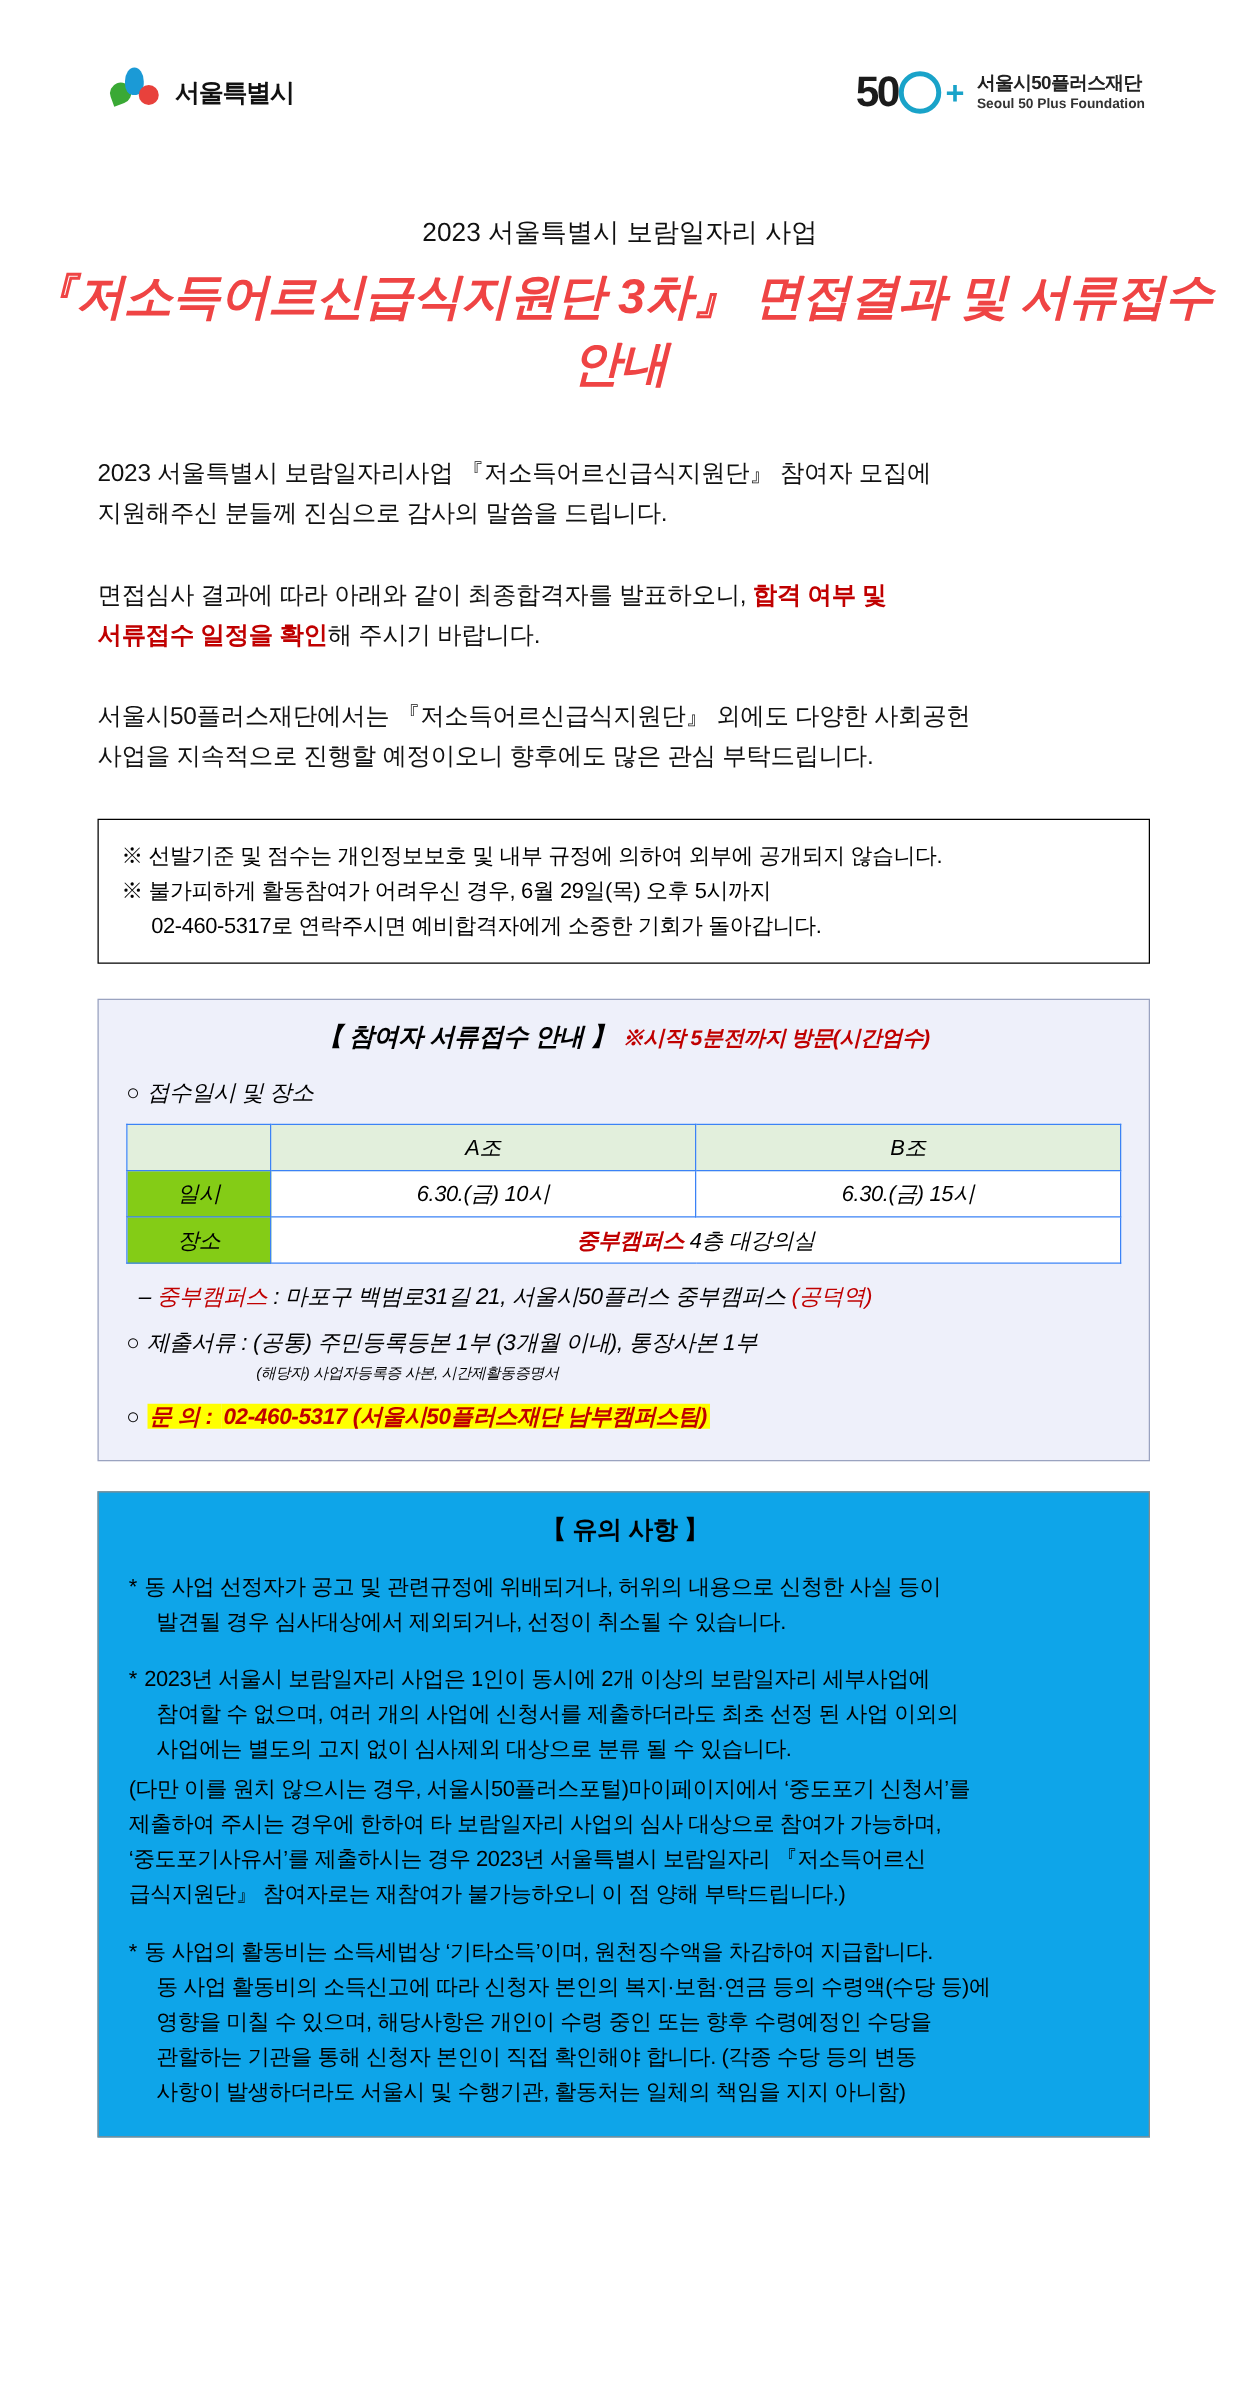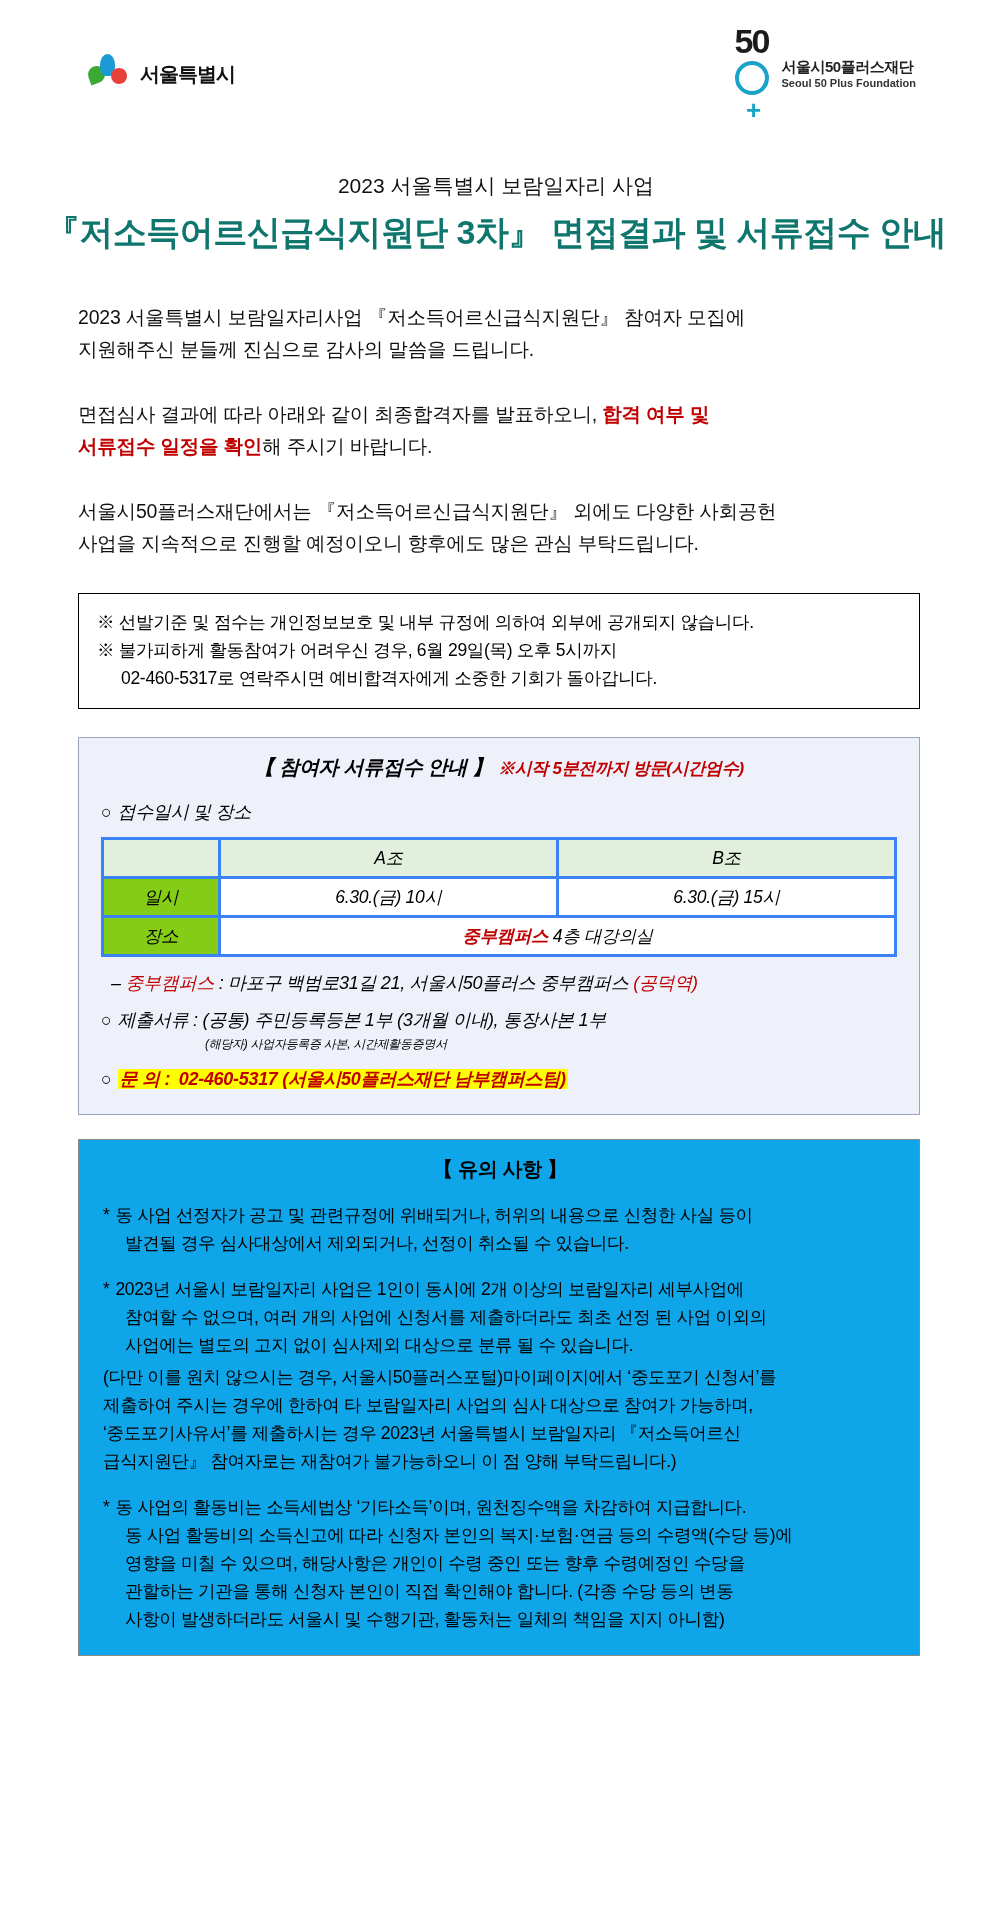--- a/index.html
+++ b/index.html
@@ -75,21 +75,20 @@
     align-items: center;
     gap: 12px;
   }
   .logo-50plus .fifty {
     font-size: 34px;
     font-weight: bold;
     color: #1b1b1b;
     letter-spacing: -2px;
     display: flex;
     align-items: center;
-    flex-direction: column;
   }
   .logo-50plus .ring {
     display: inline-block;
     width: 26px;
     height: 26px;
     border: 4px solid #19a3c9;
     border-radius: 50%;
     margin: 0 1px;
   }
   .logo-50plus .plus {
@@ -117,25 +116,26 @@
   .title-block {
     text-align: center;
     margin-top: 62px;
   }
   .title-sub {
     font-size: 21px;
     letter-spacing: 0px;
     color: #111;
   }
   .title-main {
-    font-size: 34px;
+    font-size: 39px;
     font-weight: bold;
     margin-top: 10px;
     letter-spacing: -0.5px;
-    color: #0f766e;
+    color: #ef4444;
+    font-style: italic;
   }
 
   
   .body-wrap {
     padding: 0 72px 0 78px;
     box-sizing: border-box;
   }
   .para {
     font-size: 19.5px;
     line-height: 1.62;
@@ -196,21 +196,21 @@
   .bullet .circ { margin-right: 6px; }
 
   table.recv {
     width: 100%;
     border-collapse: collapse;
     margin-top: 10px;
     background: #ffffff;
     table-layout: fixed;
   }
   table.recv td, table.recv th {
-    border: 3px solid #3b82f6;
+    border: 1px solid #3b82f6;
     height: 34px;
     font-size: 17.5px;
     text-align: center;
     font-weight: normal;
     letter-spacing: -0.3px;
   }
   table.recv th.corner { background: #e2efdc; width: 112px; }
   table.recv th.grp { background: #e2efdc; }
   table.recv td.rowhead { background: #84cc16; width: 112px; }
   .red-b { color: #c00000; font-weight: bold; }

